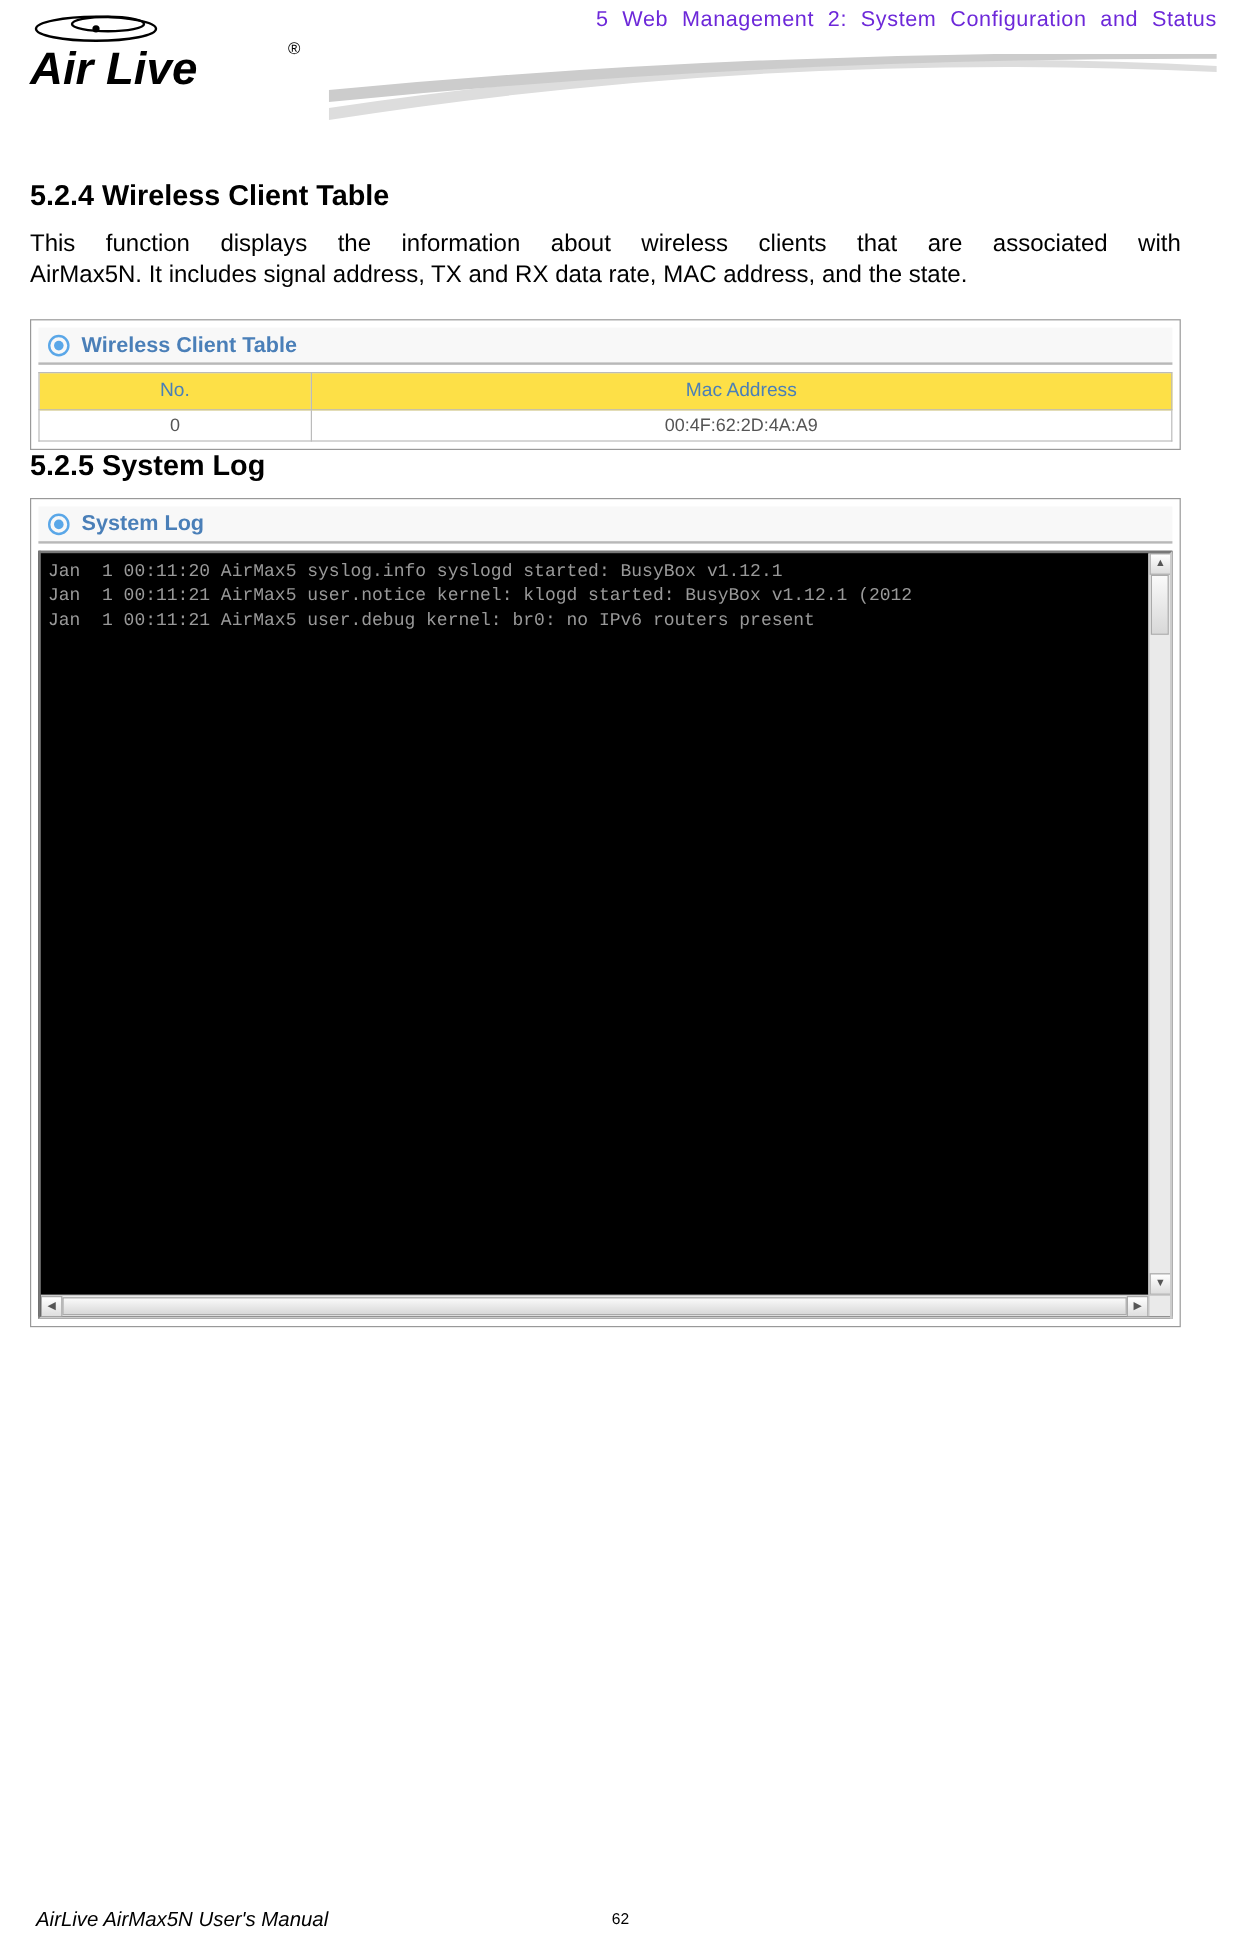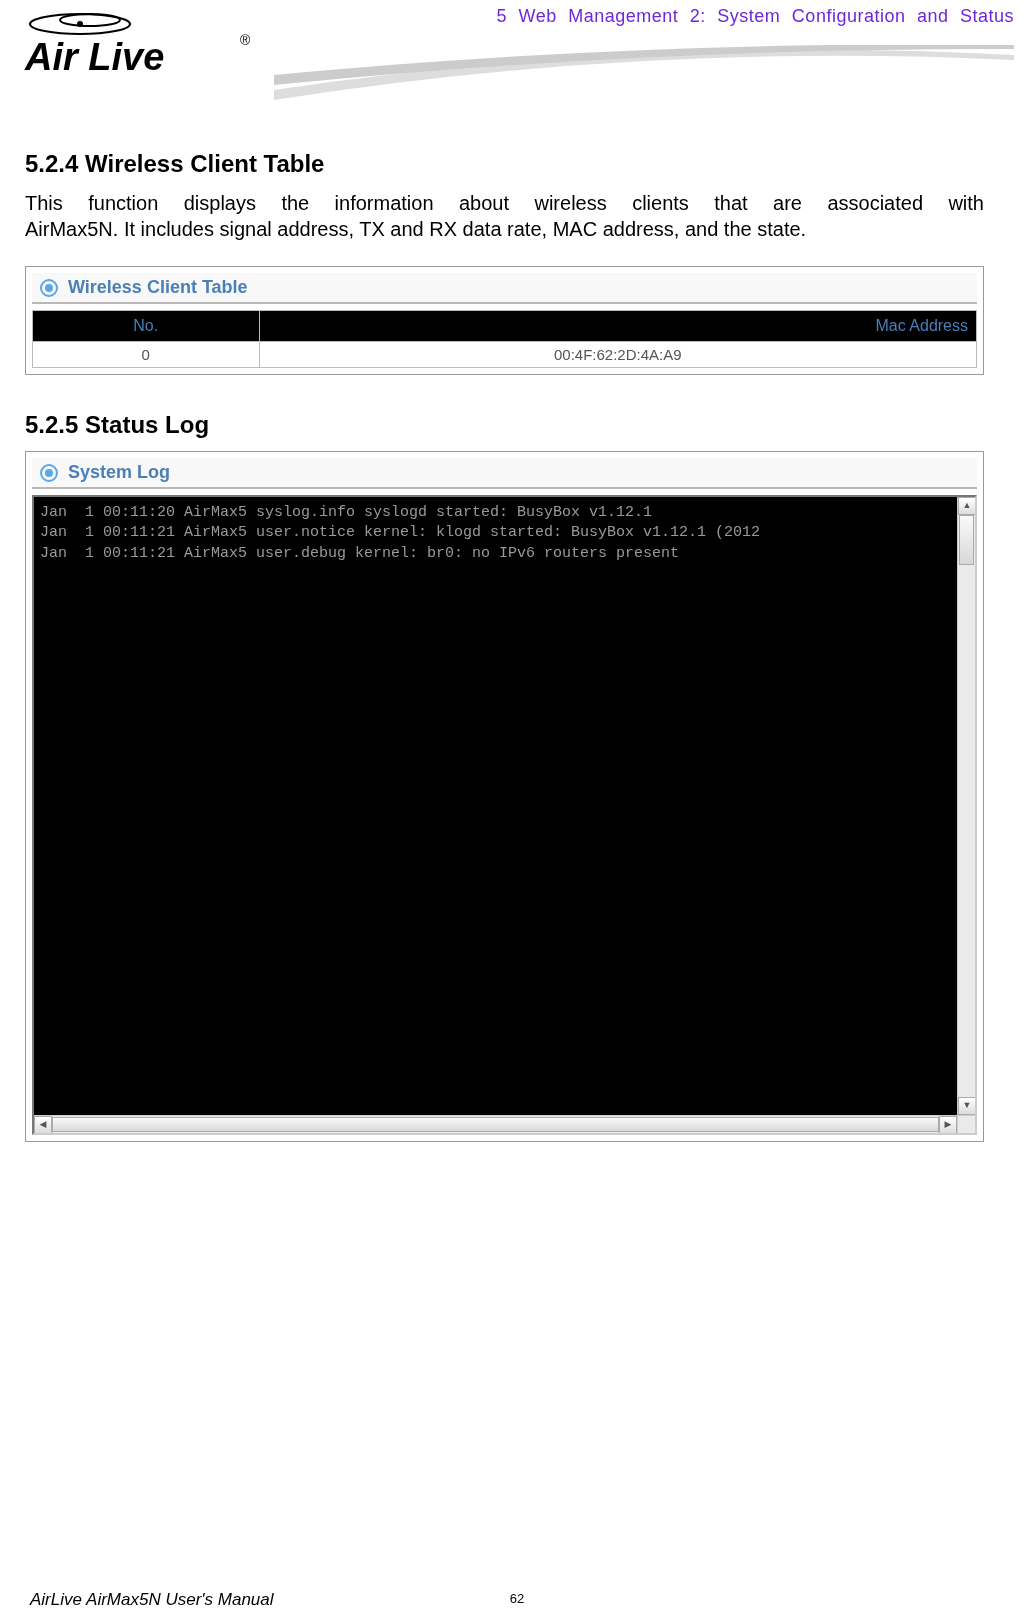--- a/index.html
+++ b/index.html
@@ -54,21 +54,20 @@
       color: #000;
       text-align: justify;
       margin-bottom: 24px;
     }
     .spread-text {
       word-spacing: 12px;
     }
     .panel {
       border: 1px solid #999;
       background: #fff;
-      margin-bottom: 36px;
       padding: 6px;
     }
     .panel-header {
       display: flex;
       align-items: center;
       padding: 4px 8px;
       border-bottom: 2px solid #b8b8b8;
       background: #f8f8f8;
       margin-bottom: 6px;
     }
@@ -95,36 +94,36 @@
       font-size: 18px;
       font-weight: bold;
       color: #4a7fb8;
     }
     .client-tbl {
       width: 100%;
       border-collapse: collapse;
       border: 1px solid #bbb;
     }
     .client-tbl th {
-      background: #000000;
+      background: #fde047;
       border: 1px solid #bbb;
       padding: 6px 8px;
       font-weight: normal;
       color: #4a7fb8;
       font-size: 16px;
     }
     .client-tbl td {
       border: 1px solid #bbb;
       padding: 4px 8px;
       text-align: center;
       font-size: 15px;
       color: #555;
     }
     .client-tbl .no-col { width: 24%; }
-    .client-tbl .mac-col { width: 76%; text-align: right; }
+    .client-tbl .mac-col { width: 76%; }
     .log-area-wrap {
       position: relative;
       border: 2px inset #ccc;
       background: #000000;
       height: 640px;
       overflow: hidden;
     }
     .log-text {
       font-family: "Courier New", monospace;
       font-size: 15px;
@@ -270,21 +269,21 @@
       </thead>
       <tbody>
         <tr>
           <td>0</td>
           <td>00:4F:62:2D:4A:A9</td>
         </tr>
       </tbody>
     </table>
   </div>
 
-  <h2 class="section-heading">5.2.5 Status Log</h2>
+  <h2 class="section-heading">5.2.5 System Log</h2>
 
   <div class="panel log-panel">
     <div class="panel-header">
       <span class="panel-icon"></span>
       <span class="panel-title">System Log</span>
     </div>
     <div class="log-area-wrap">
       <div class="log-text" id="log-lines">Jan  1 00:11:20 AirMax5 syslog.info syslogd started: BusyBox v1.12.1
 Jan  1 00:11:21 AirMax5 user.notice kernel: klogd started: BusyBox v1.12.1 (2012
 Jan  1 00:11:21 AirMax5 user.debug kernel: br0: no IPv6 routers present</div>

